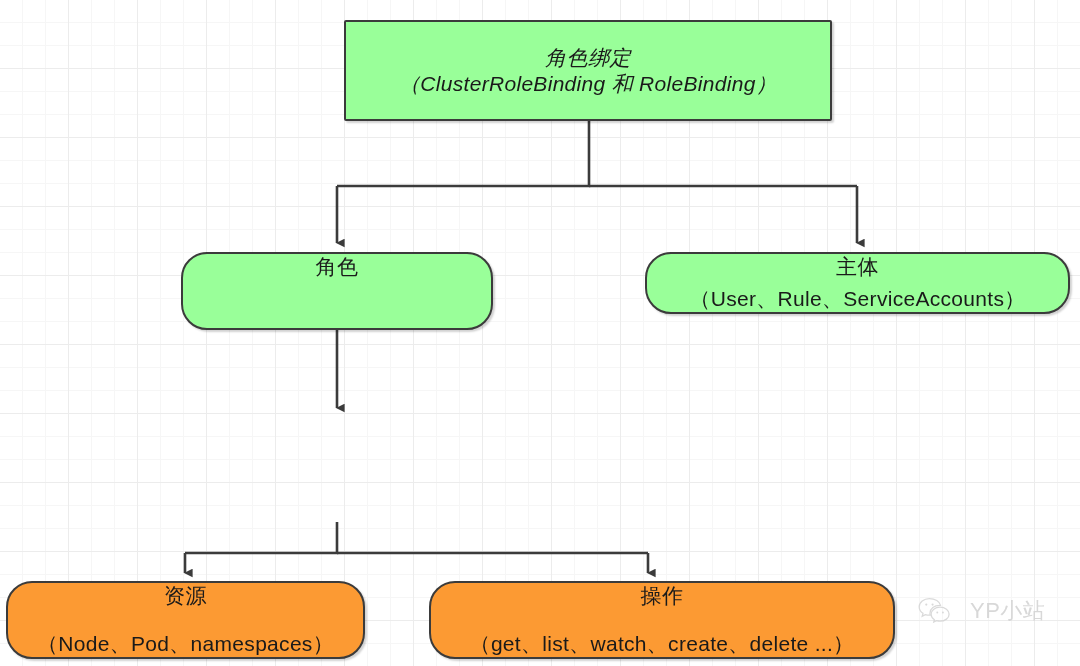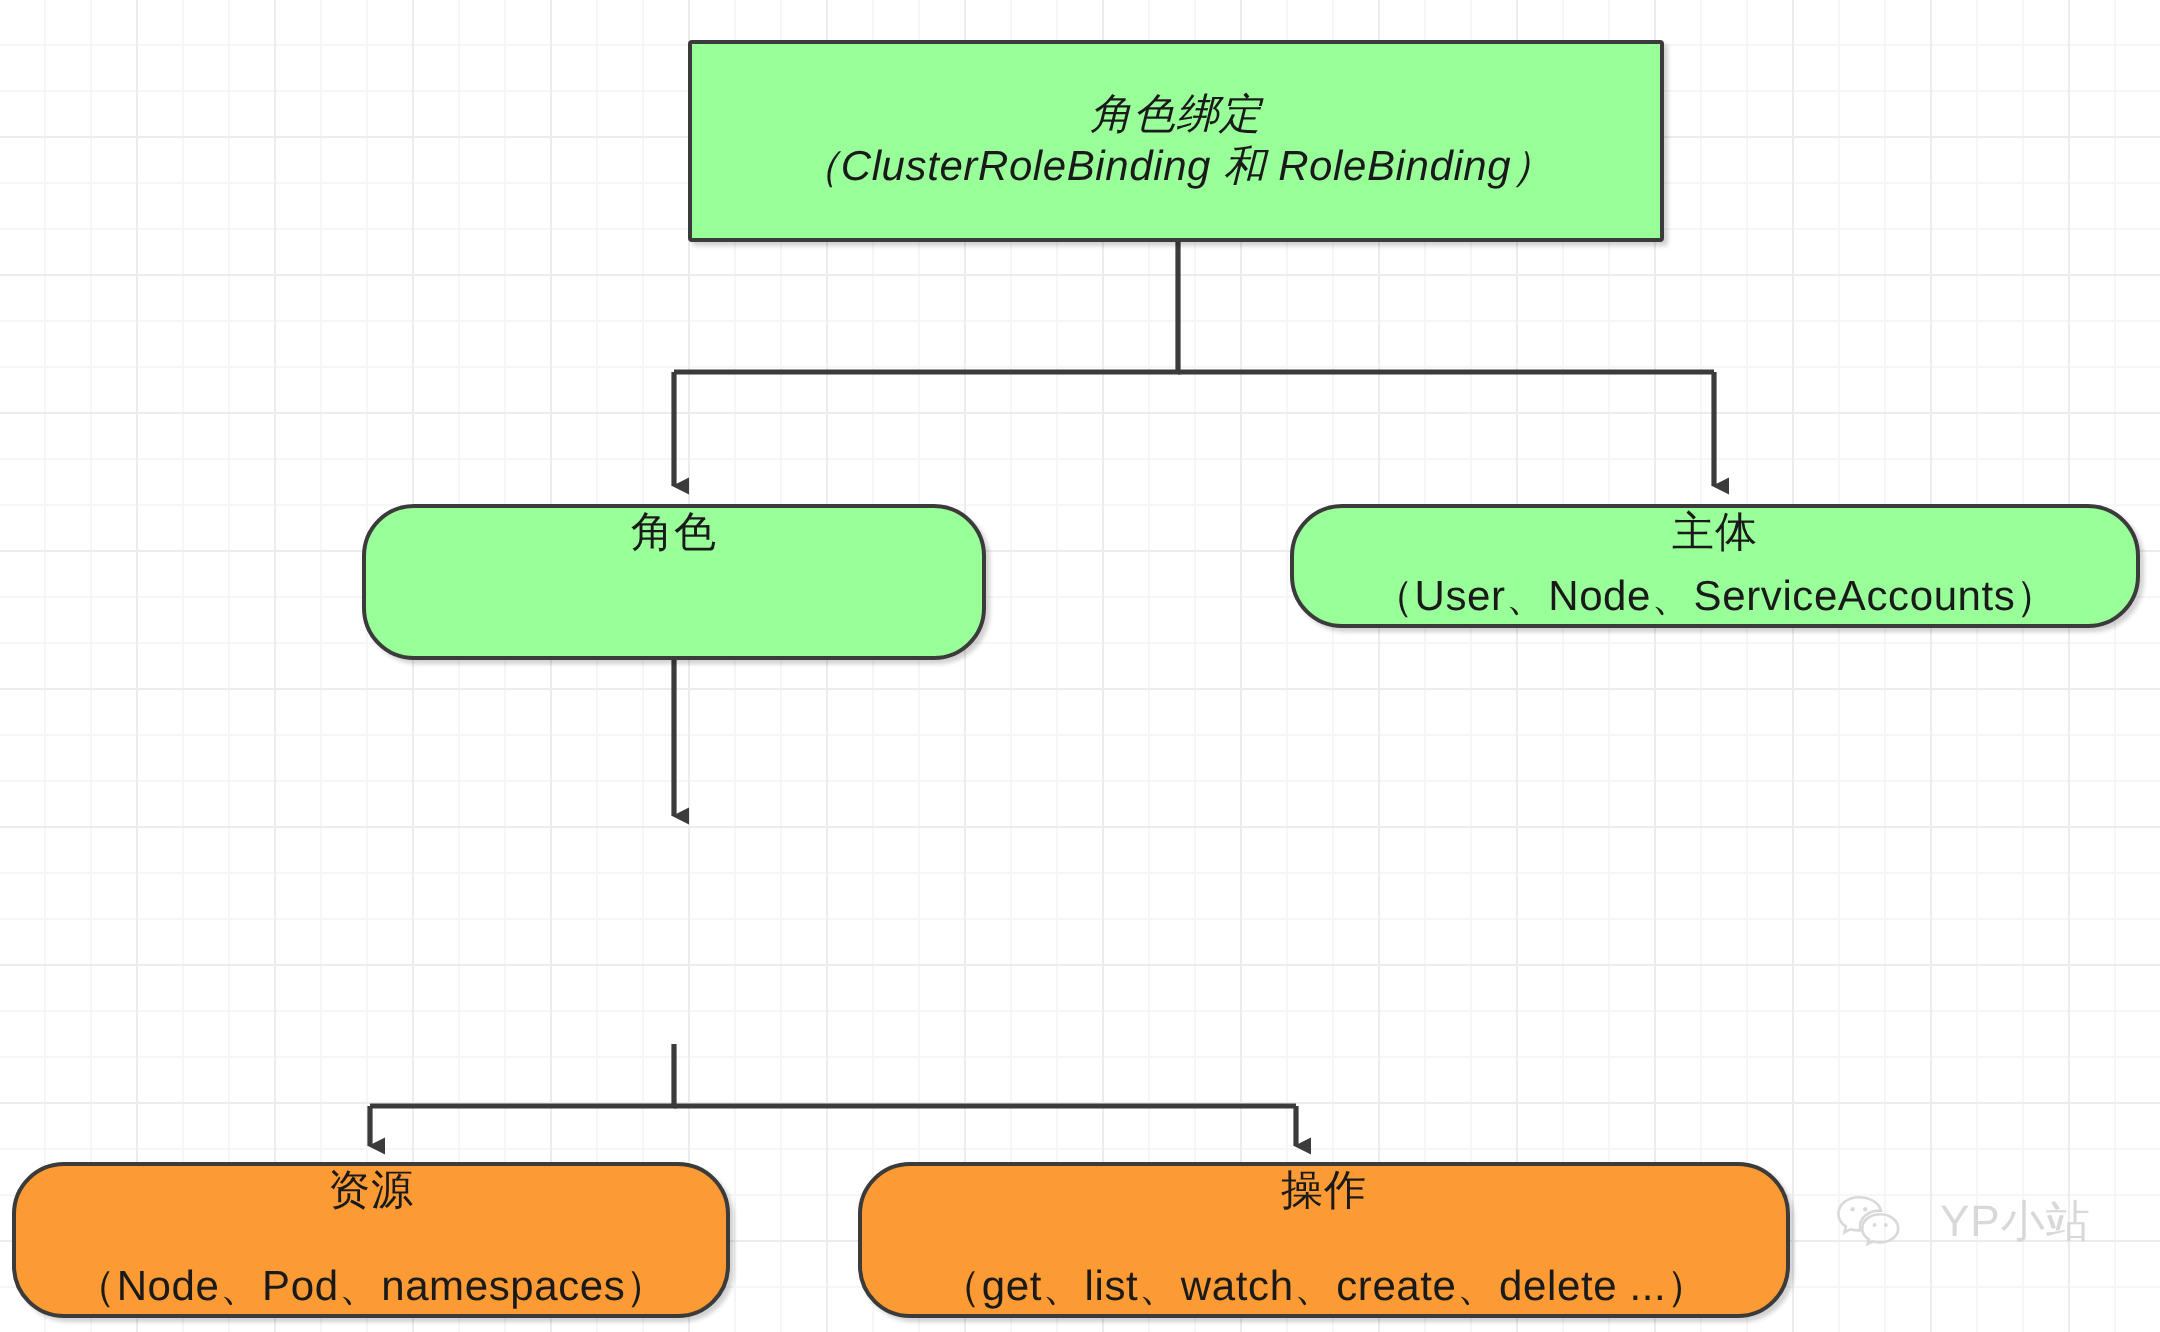--- a/index.html
+++ b/index.html
@@ -152,21 +152,21 @@
     <div class="line1">角色绑定</div>
     <div class="line2">（ClusterRoleBinding 和 RoleBinding）</div>
   </div>
 
   <div class="node green rounded" id="node-role" style="left:181px; top:252px; width:312px; height:78px;">
     <div class="line1">角色</div>
   </div>
 
   <div class="node green rounded" id="node-subject" style="left:645px; top:252px; width:425px; height:62px;">
     <div class="line1">主体</div>
-    <div class="line2">（User、Node、ServiceAccounts）</div>
+    <div class="line2">（User、Rule、ServiceAccounts）</div>
   </div>
 
 
   <div class="node orange rounded" id="node-operation" style="left:429px; top:581px; width:466px; height:78px;">
     <div class="line1">操作</div>
     <div class="line2">（get、list、watch、create、delete ...）</div>
   </div>
 
   <div class="node orange rounded" id="node-resource" style="left:6px; top:581px; width:359px; height:78px;">
     <div class="line1">资源</div>

